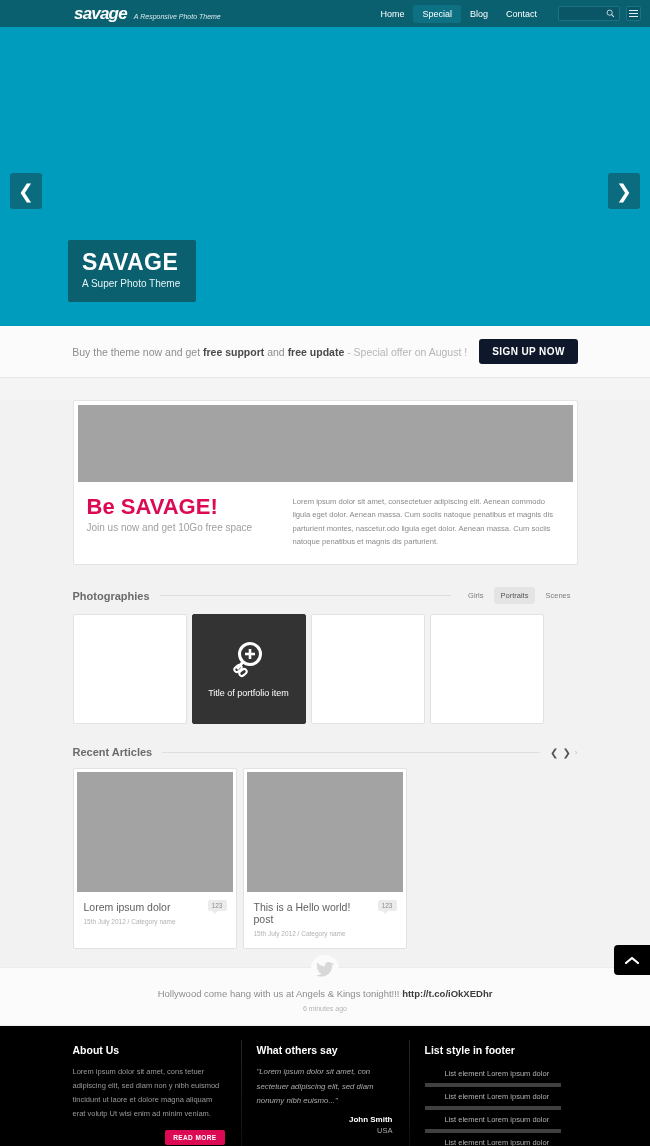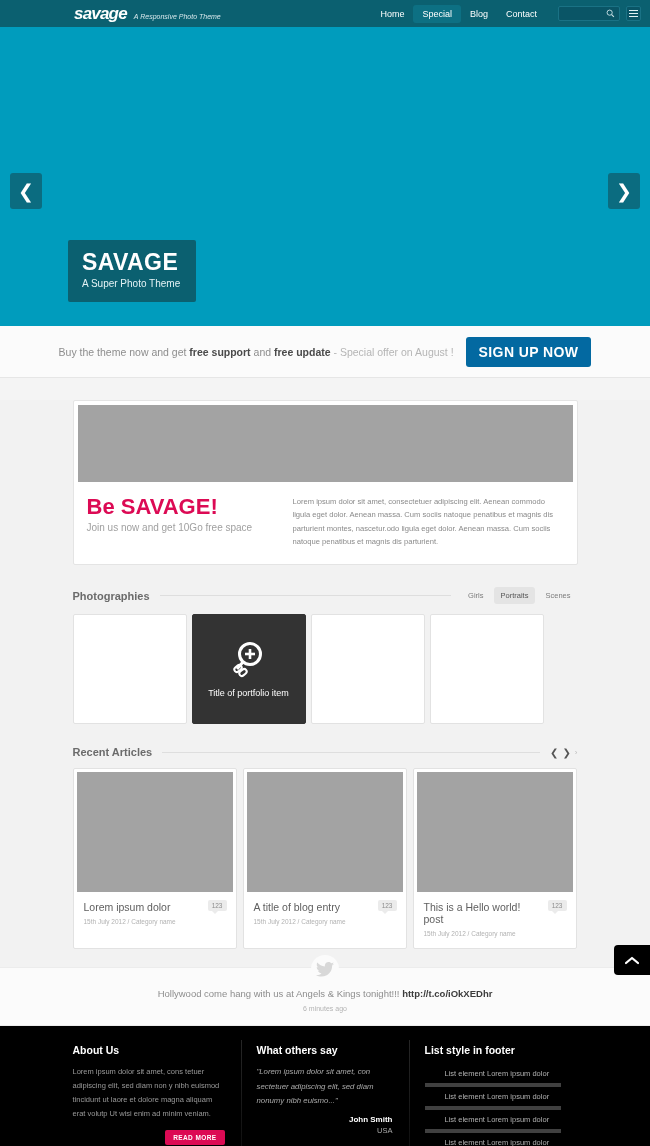--- a/index.html
+++ b/index.html
@@ -127,23 +127,23 @@
     border-bottom: 1px solid #e6e6e6;
     display: flex;
     align-items: center;
     justify-content: center;
     gap: 12px;
   }
   .promo-text { font-size: 10.5px; color: #8d8d8d; }
   .promo-text b { color: #4a4a4a; font-weight: bold; }
   .promo-text .sep { color: #b5b5b5; }
   .signup-btn {
-    background: #0369a1;
+    background: #0f172a;
     color: #ffffff;
-    font-size: 14px;
+    font-size: 10px;
     font-weight: bold;
     letter-spacing: 0.4px;
     padding: 7px 13px;
     border-radius: 3px;
     border: none;
     cursor: pointer;
   }
 
   
   .main { background: #f2f2f2; padding: 0 0 0 0; }
@@ -436,28 +436,20 @@
         <div class="art-img"></div>
         <div class="art-body">
           <div class="art-title">Lorem ipsum dolor</div>
           <div class="art-meta">15th July 2012 / Category name</div>
           <div class="comment-badge">123</div>
         </div>
       </div>
       <div class="art-card">
         <div class="art-img"></div>
         <div class="art-body">
-          <div class="art-title">A title of blog entry</div>
-          <div class="art-meta">15th July 2012 / Category name</div>
-          <div class="comment-badge">123</div>
-        </div>
-      </div>
-      <div class="art-card">
-        <div class="art-img"></div>
-        <div class="art-body">
           <div class="art-title">This is a Hello world! post</div>
           <div class="art-meta">15th July 2012 / Category name</div>
           <div class="comment-badge">123</div>
         </div>
       </div>
     </div>
   </div>
 
   <div class="twitter">
     <div class="tw-bird">

